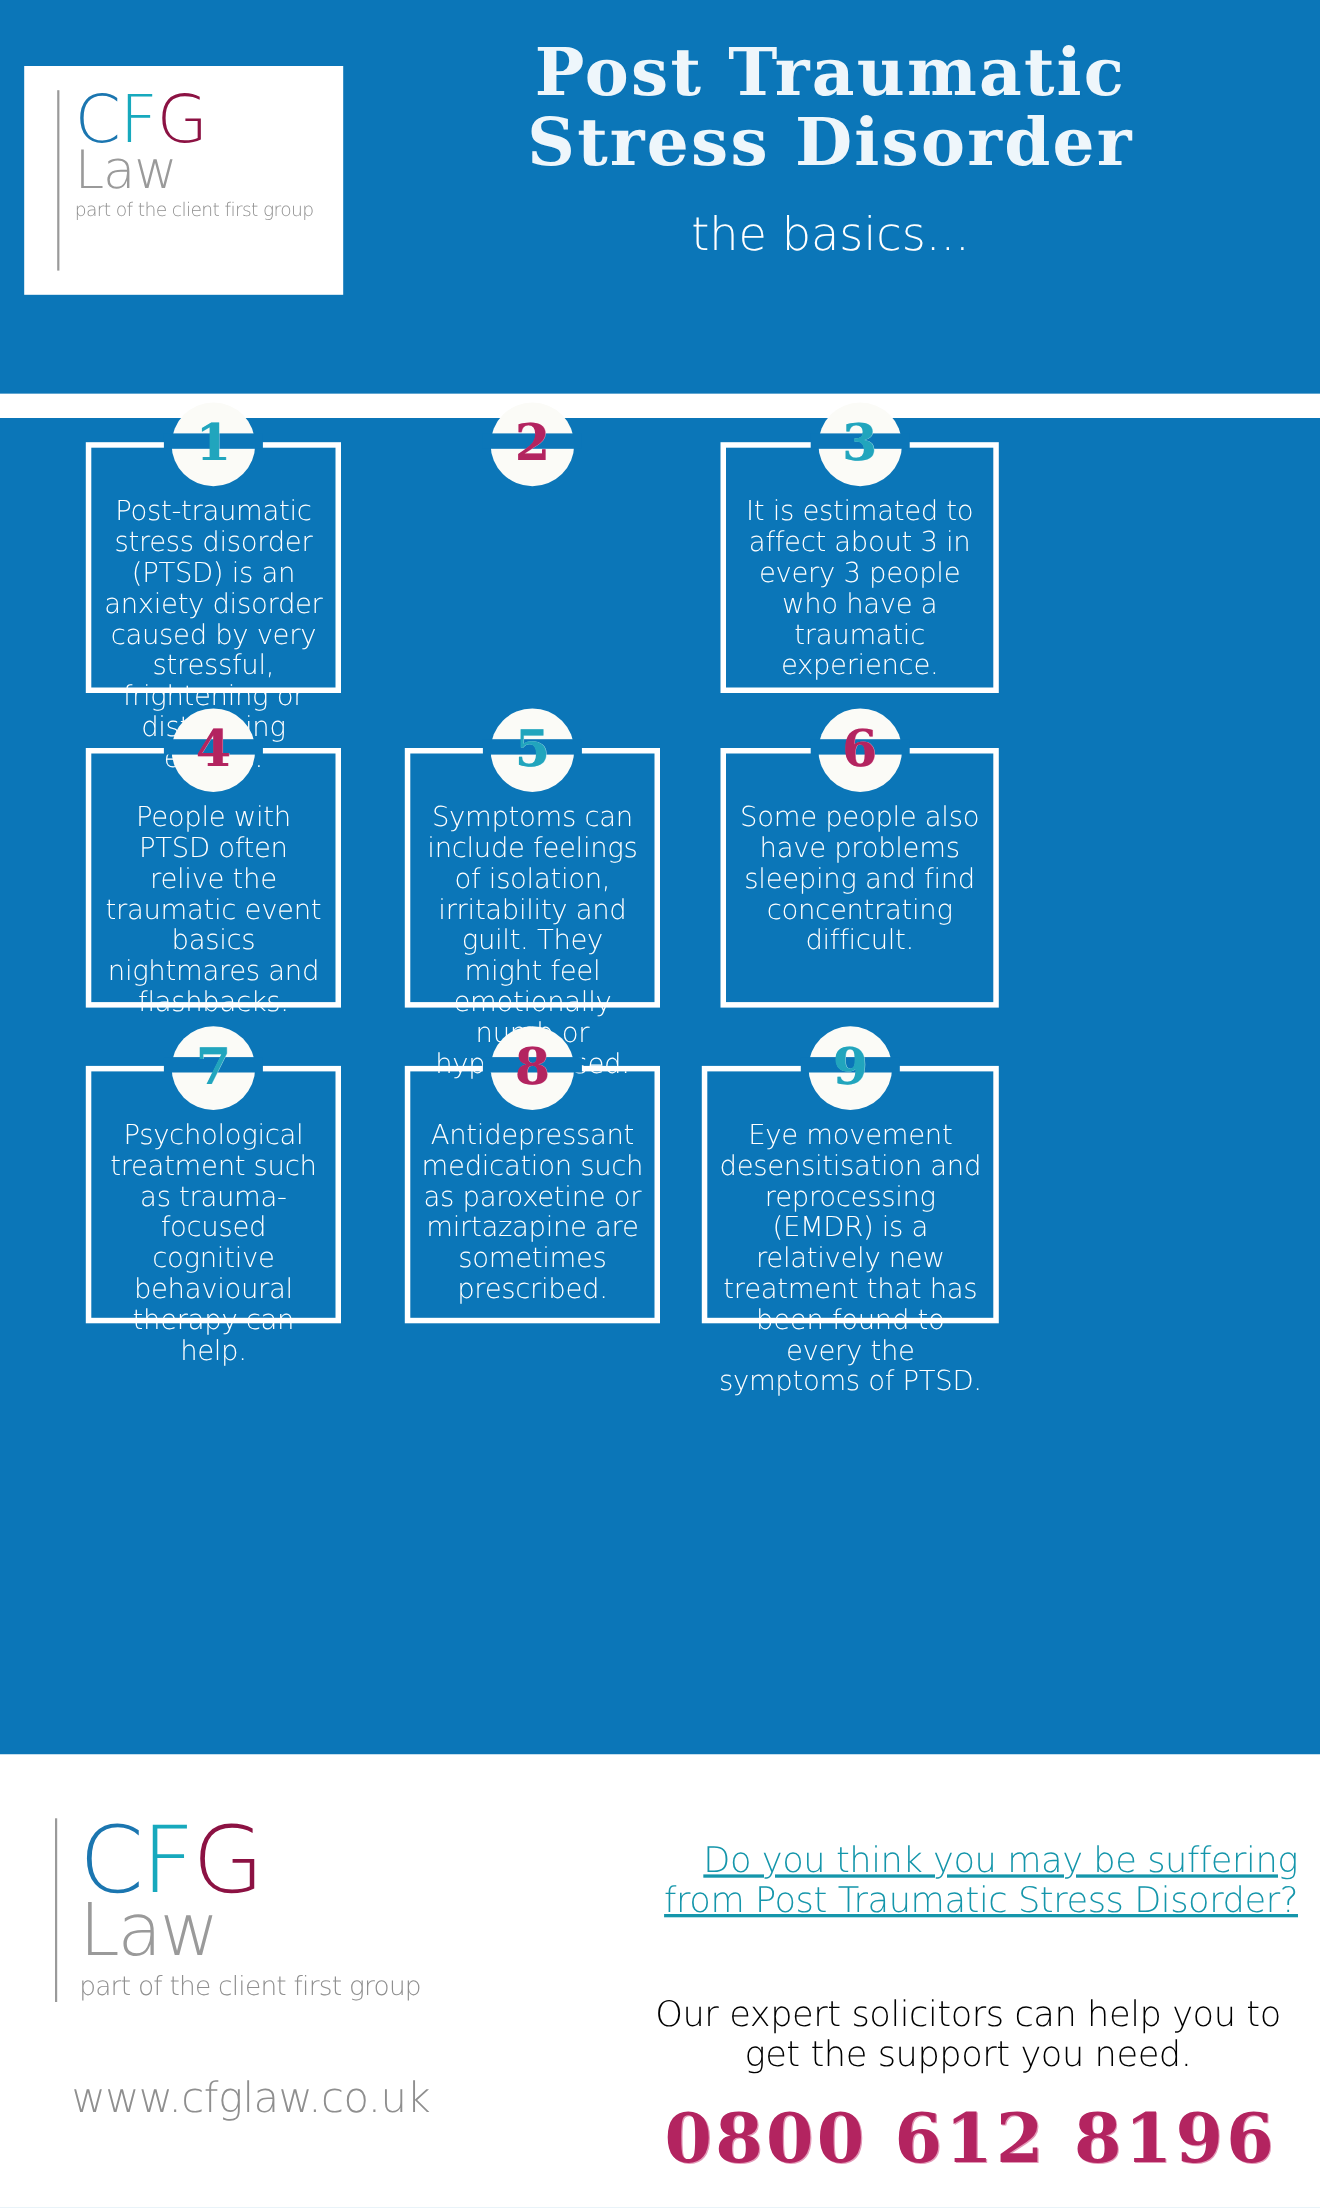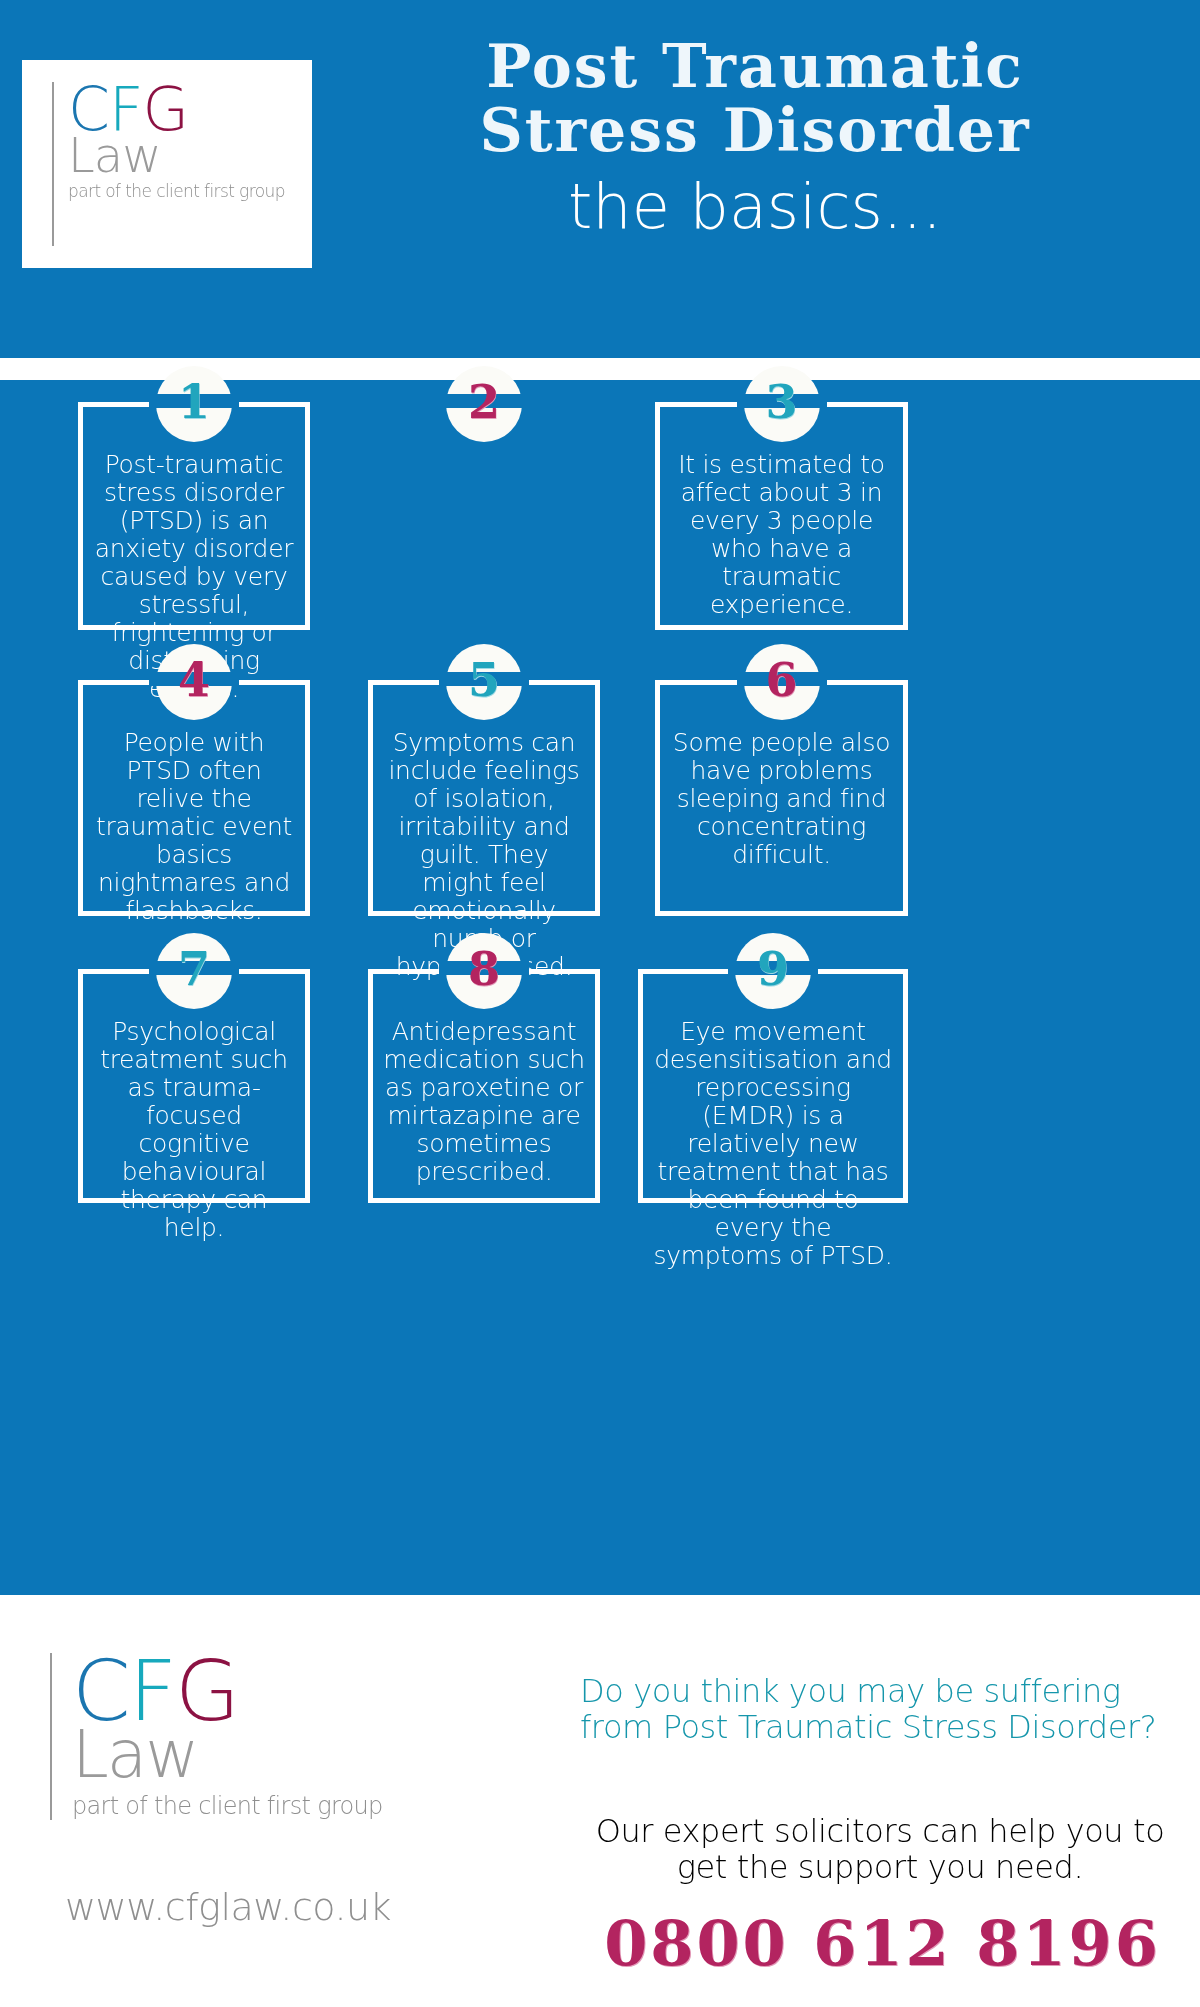--- a/index.html
+++ b/index.html
@@ -53,25 +53,25 @@
     font-weight:bold;
     font-size:60px;
     color:#eef6fb;
     letter-spacing:2px;
     line-height:1.07;
     text-shadow:1px 1px 0 rgba(11,118,184,.35);
   }
   .subtitle{
     font-family:"DejaVu Sans", sans-serif;
     font-weight:300;
-    font-size:62px;
+    font-size:42px;
     color:#ffffff;
     letter-spacing:0px;
     line-height:1.0;
-    margin-top:14px;
+    margin-top:30px;
   }
 
   
   .divider{
     position:absolute;left:0;top:358px;width:1200px;height:22px;background:#ffffff;
   }
 
   
   .main{
     position:absolute;left:0;top:380px;width:1200px;height:1215px;
@@ -147,24 +147,24 @@
     font-family:"DejaVu Sans", sans-serif;
     font-size:24px;font-weight:300;color:#8f8f8f;
     letter-spacing:-0.7px;margin-top:4px;white-space:nowrap;
   }
   .f-url{
     position:absolute;left:65px;top:290px;
     font-family:"DejaVu Sans", sans-serif;
     font-size:38px;font-weight:300;color:#8f8f8f;letter-spacing:-0.5px;
   }
   .cta{
-    position:absolute;left:580px;top:78px;width:600px;text-align:left;
+    position:absolute;left:580px;top:78px;width:600px;text-align:right;
     font-family:"DejaVu Sans", sans-serif;
     font-weight:300;font-size:32px;line-height:1.14;
-    color:#1596ab;letter-spacing:-0.4px;
+    color:#1596ab;letter-spacing:-0.4px;text-decoration:underline;
   }
   .cta2{
     position:absolute;left:570px;top:218px;width:620px;text-align:center;
     font-family:"DejaVu Sans", sans-serif;
     font-weight:300;font-size:32px;line-height:1.14;
     color:#000000;letter-spacing:-0.4px;
   }
   .phone{
     position:absolute;left:570px;top:312px;width:625px;text-align:center;
     font-family:"DejaVu Serif", serif;

